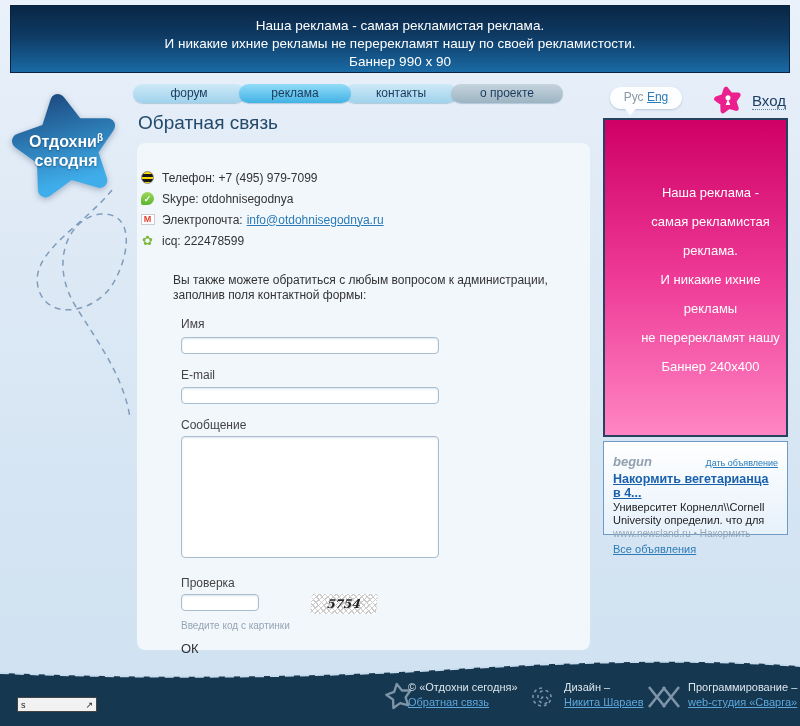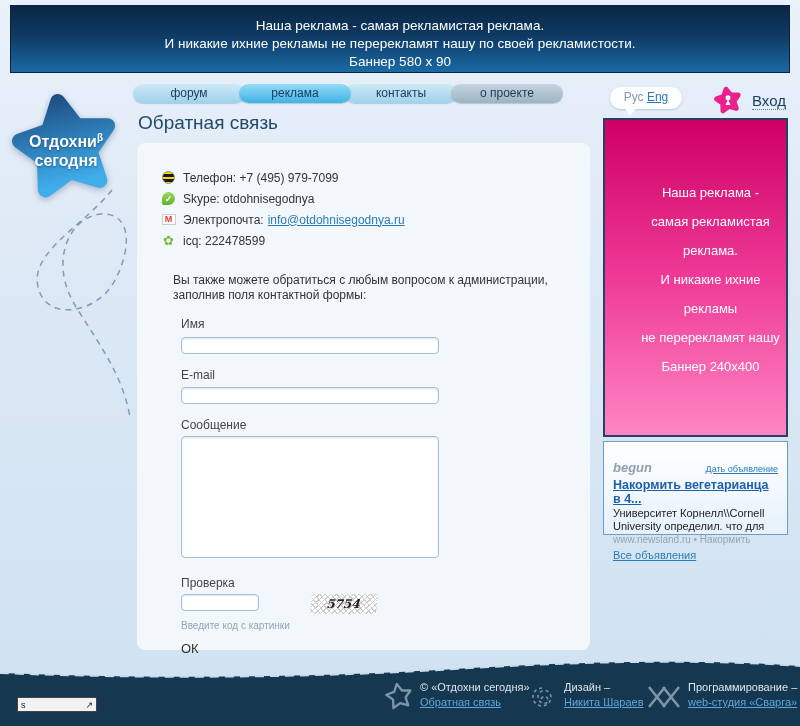--- a/index.html
+++ b/index.html
@@ -47,21 +47,21 @@
   
   .login-star { position:absolute; left:712px; top:84px; }
   .login-label { position:absolute; left:752px; top:92px; font-size:15px; color:#1c3f63;
     border-bottom:1px dotted #5c7f9e; cursor:pointer; }
 
   
   .page-title { position:absolute; left:138px; top:112px; font-size:19px; color:#234a6b; }
   .panel { position:absolute; left:137px; top:143px; width:453px; height:507px;
     background:#f2f7fc; border-radius:8px; }
 
-  .contacts { margin:24px 0 0 24px; }
+  .contacts { margin:24px 0 0 3px; }
   .c-row { display:flex; align-items:center; height:21px; font-size:12px; color:#333; }
   .c-ico { width:15px; height:15px; margin-right:7px; display:flex; align-items:center; justify-content:center; flex:0 0 15px; }
   .ico-beeline { width:13px; height:13px; border-radius:50%;
     background:repeating-linear-gradient(180deg,#ffd900 0 2.4px,#1a1a1a 2.4px 4.8px); border:1px solid #888; }
   .ico-skype { width:13px; height:13px; border-radius:50% 50% 50% 20%;
     background:linear-gradient(180deg,#9fd85c,#5cb52e); color:#fff; font-size:9px; font-weight:bold;
     display:flex; align-items:center; justify-content:center; }
   .ico-mail { width:14px; height:11px; background:#fff; border:1px solid #ccc; color:#e23c2c;
     font-weight:bold; font-size:9px; line-height:9px; text-align:center; }
   .ico-icq { color:#7ab83a; font-size:13px; line-height:13px; }
@@ -88,21 +88,21 @@
     cursor:pointer; font-family:inherit; }
 
   
   .pink-banner { position:absolute; left:603px; top:118px; width:185px; height:319px;
     border:2px solid #25425f; color:#fff; text-align:center; font-size:13px;
     padding-top:58px; line-height:29px;
     background:linear-gradient(180deg,#cf0066 0%,#ee3a96 50%,#ff86c4 100%);padding-left:30px; }
 
   .begun { position:absolute; left:603px; top:441px; width:185px; height:94px;
     background:linear-gradient(180deg,#ffffff,#e6f1fb); border:1px solid #6f9cc6;
-    padding:18px 9px 0 9px; }
+    padding:12px 9px 0 9px; }
   .begun-head { display:flex; justify-content:space-between; align-items:baseline; }
   .begun-logo { font-style:italic; font-weight:bold; font-size:13px; color:#90a0ae; }
   .begun-add { font-size:9px; text-decoration:underline; }
   .begun-title { display:block; font-size:12.5px; font-weight:bold; color:#1a61ad;
     text-decoration:underline; margin-top:3px; }
   .begun-text { font-size:11px; color:#222; line-height:13px; margin-top:1px; }
   .begun-src { font-size:10px; color:#97a5b2; margin-top:1px; }
   .begun-all { display:inline-block; font-size:11px; text-decoration:underline; margin-top:2px; }
 
   
@@ -113,21 +113,21 @@
   .f-ico { position:absolute; }
   .f-col { position:absolute; font-size:11px; line-height:15px; color:#dce6ee; white-space:nowrap; }
   .f-col a { color:#5ea7dd; text-decoration:underline; }
 </style>
 </head>
 <body>
 
 <div class="top-banner">
   <div>Наша реклама - самая рекламистая реклама.</div>
   <div>И никакие ихние рекламы не перерекламят нашу по своей рекламистости.</div>
-  <div>Баннер 580 x 90</div>
+  <div>Баннер 990 x 90</div>
 </div>
 
 <svg class="loop-svg" width="140" height="240">
   <path d="M100,8 C70,45 18,70 26,105 C34,140 84,132 102,100 C121,65 119,30 89,32 C57,35 36,80 64,125 C88,163 112,196 118,236" fill="none" stroke="#7f9cba" stroke-width="1.5" stroke-dasharray="6 5"></path>
 </svg>
 
 <div class="logo-wrap">
   <svg width="128" height="124" viewBox="-8 -8 136 132">
     <defs>
       <linearGradient id="lg" x1="0" y1="0" x2="0.25" y2="1">
@@ -241,21 +241,21 @@
 </svg>
 
 <div class="counter">
   <span>s</span>
   <span>↗</span>
 </div>
 
 <svg class="f-ico" style="left:380px; top:677px;" width="38" height="38" viewBox="-14 -14 148 148">
   <polygon points="51.3,12.8 71.4,38.6 104.2,38.5 85.7,65.6 96,96.7 64.5,87.6 38.1,106.9 37,74.2 10.5,55 41.3,43.9" fill="none" stroke="#7e94a8" stroke-width="9" stroke-linejoin="round"></polygon>
 </svg>
-<div class="f-col" style="left:420px; top:680px;">
+<div class="f-col" style="left:408px; top:680px;">
   <div>© «Отдохни сегодня»</div>
   <a>Обратная связь</a>
 </div>
 
 <svg class="f-ico" style="left:527px; top:682px;" width="30" height="30" viewBox="0 0 30 30">
   <path d="M15,6 a9,9 0 1 0 9,9 a6.5,6.5 0 1 0 -6.5,6.5 a3.5,3.5 0 1 0 -3.5,-3.5" fill="none" stroke="#7e94a8" stroke-width="1.6" stroke-dasharray="3 3"></path>
 </svg>
 <div class="f-col" style="left:564px; top:680px;">
   <div>Дизайн –</div>
   <a>Никита Шараев</a>

